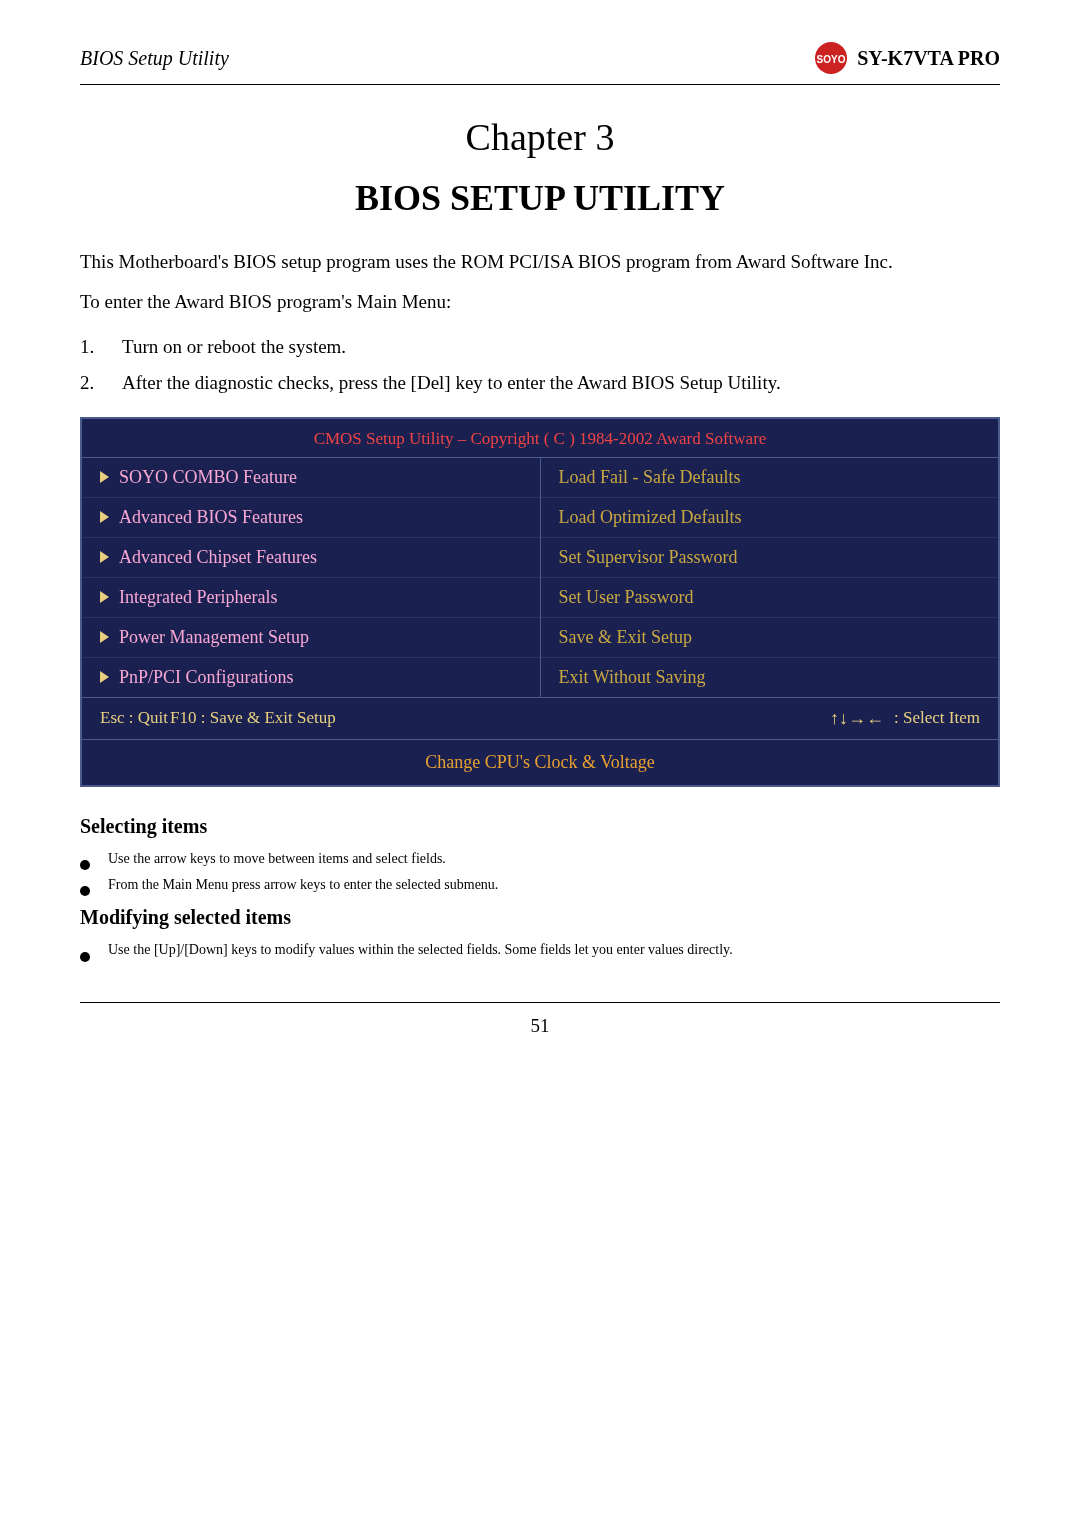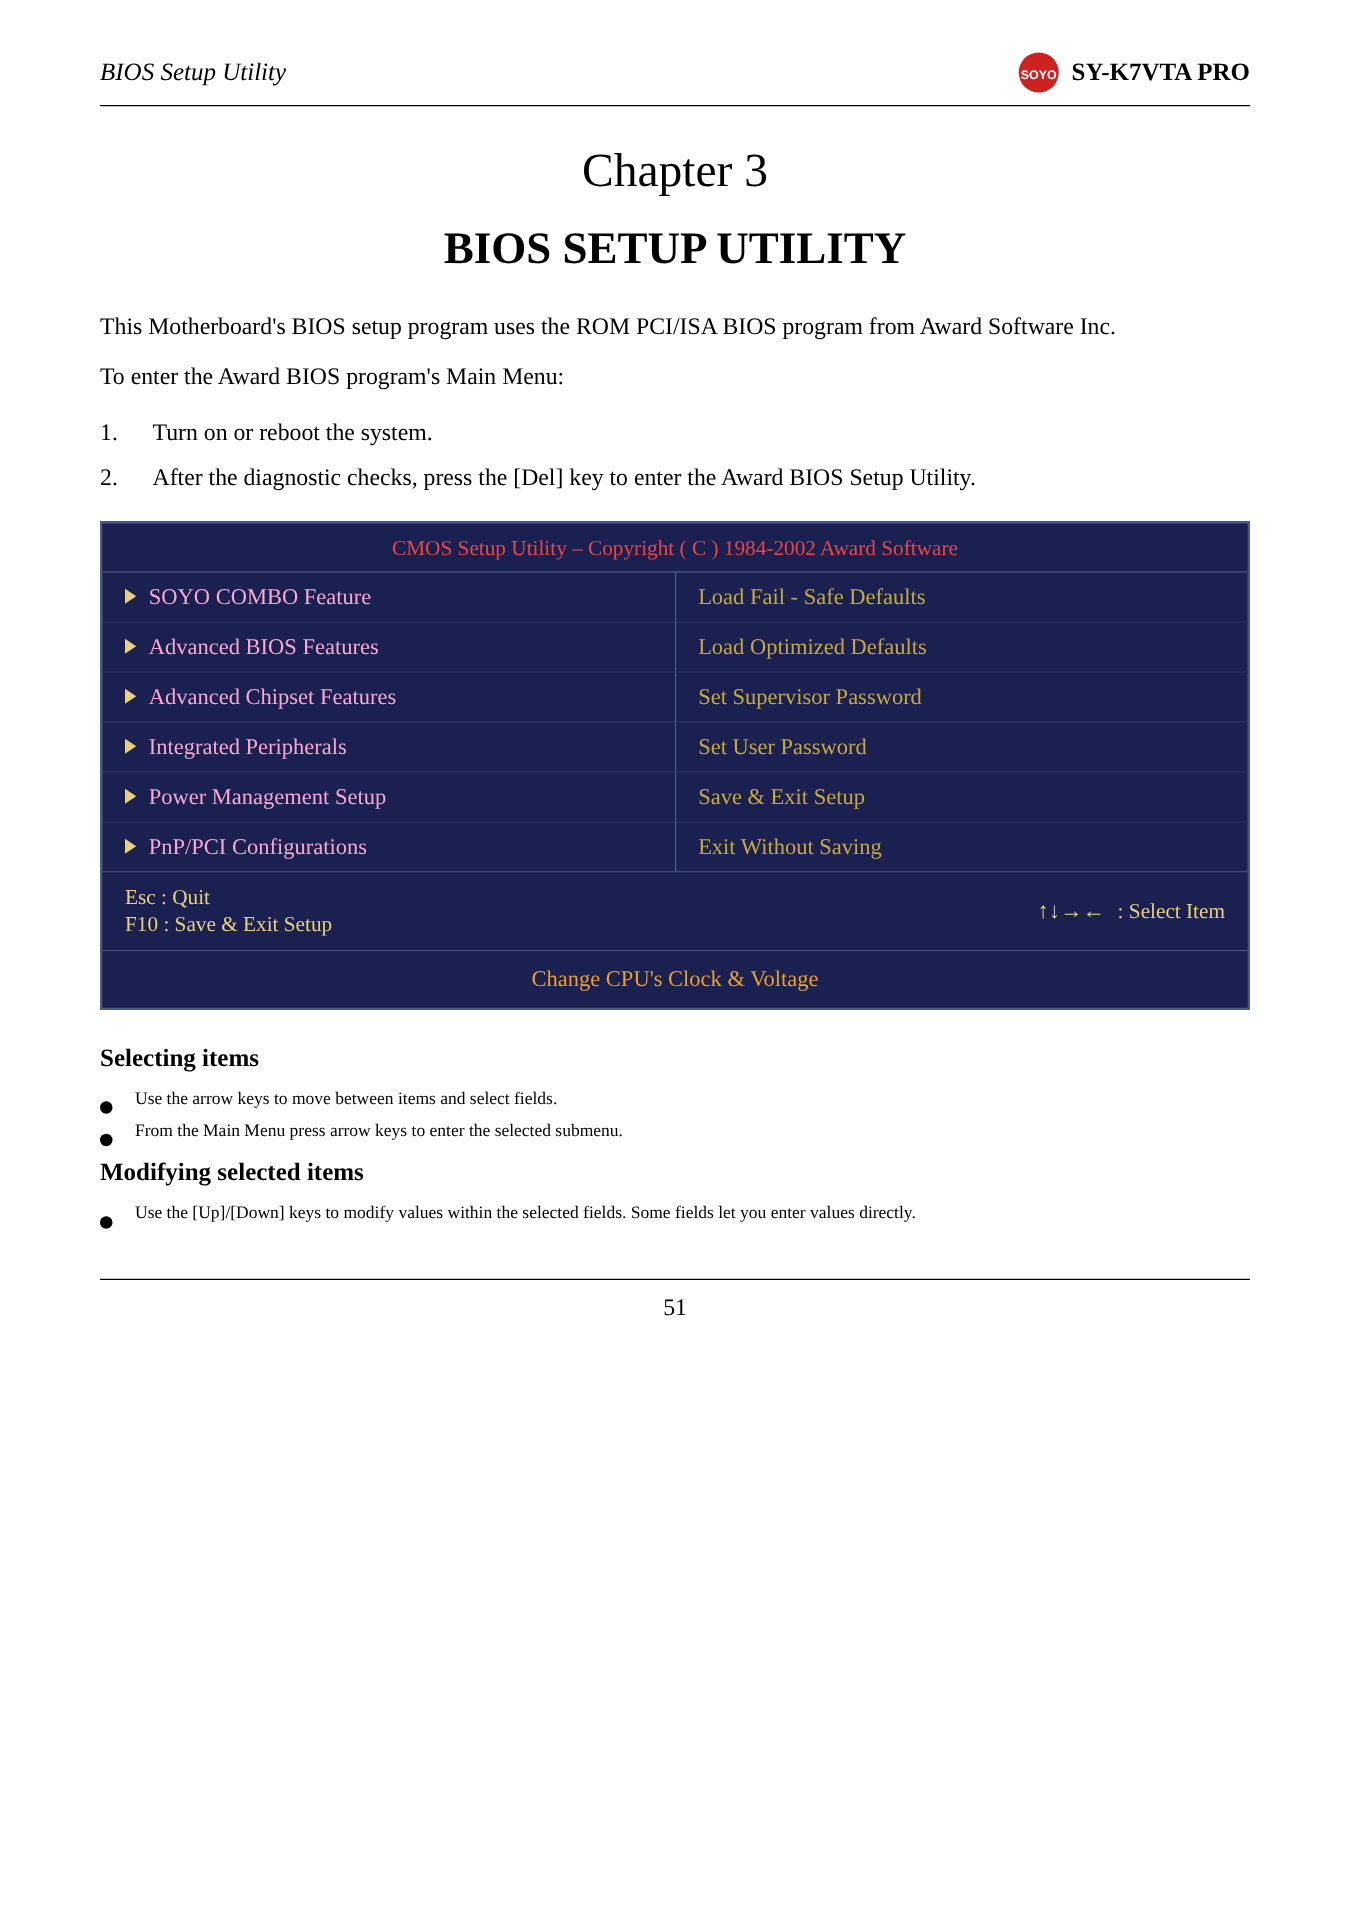--- a/index.html
+++ b/index.html
@@ -119,22 +119,23 @@
       justify-content: space-between;
       align-items: center;
       padding: 10px 18px;
       background: #1a2050;
       border-bottom: 1px solid #4a5a8a;
       font-size: 17px;
       color: #e8d080;
     }
     .bios-footer-left {
       display: flex;
-      flex-direction: column;
+      flex-direction: row;
       gap: 2px;
+      align-items: center;
     }
     .bios-footer-right {
       display: flex;
       align-items: center;
       gap: 10px;
     }
     .nav-arrows {
       font-size: 18px;
     }
     .bios-status-bar {

